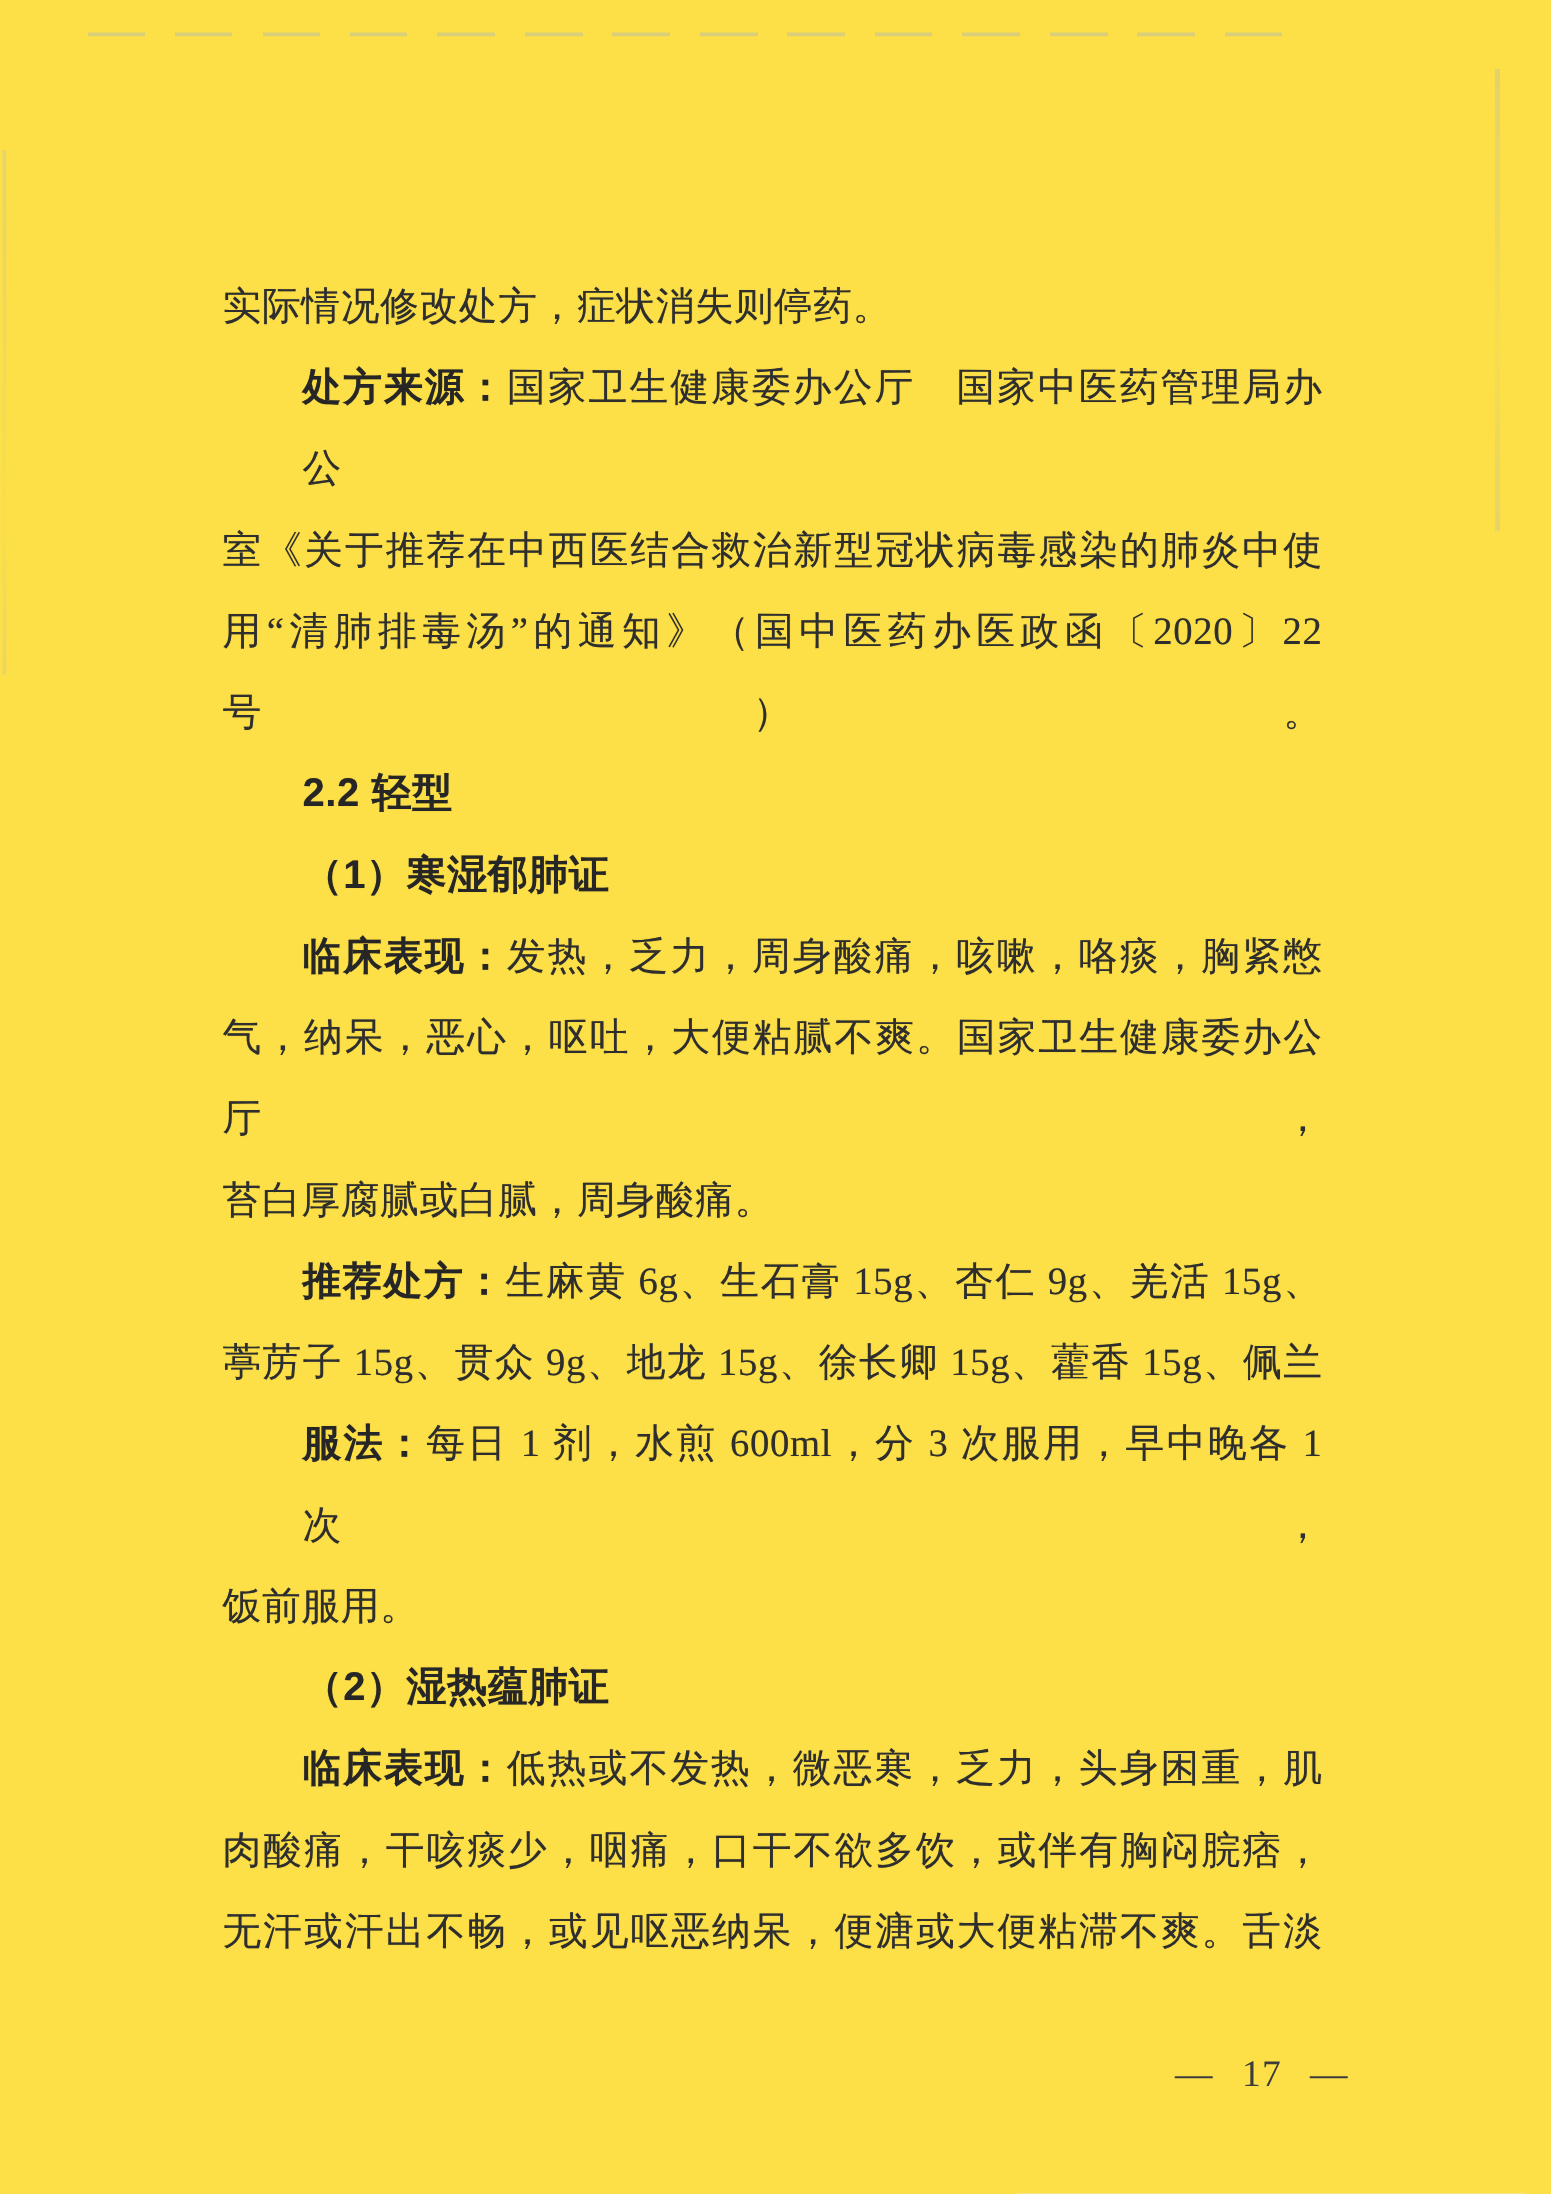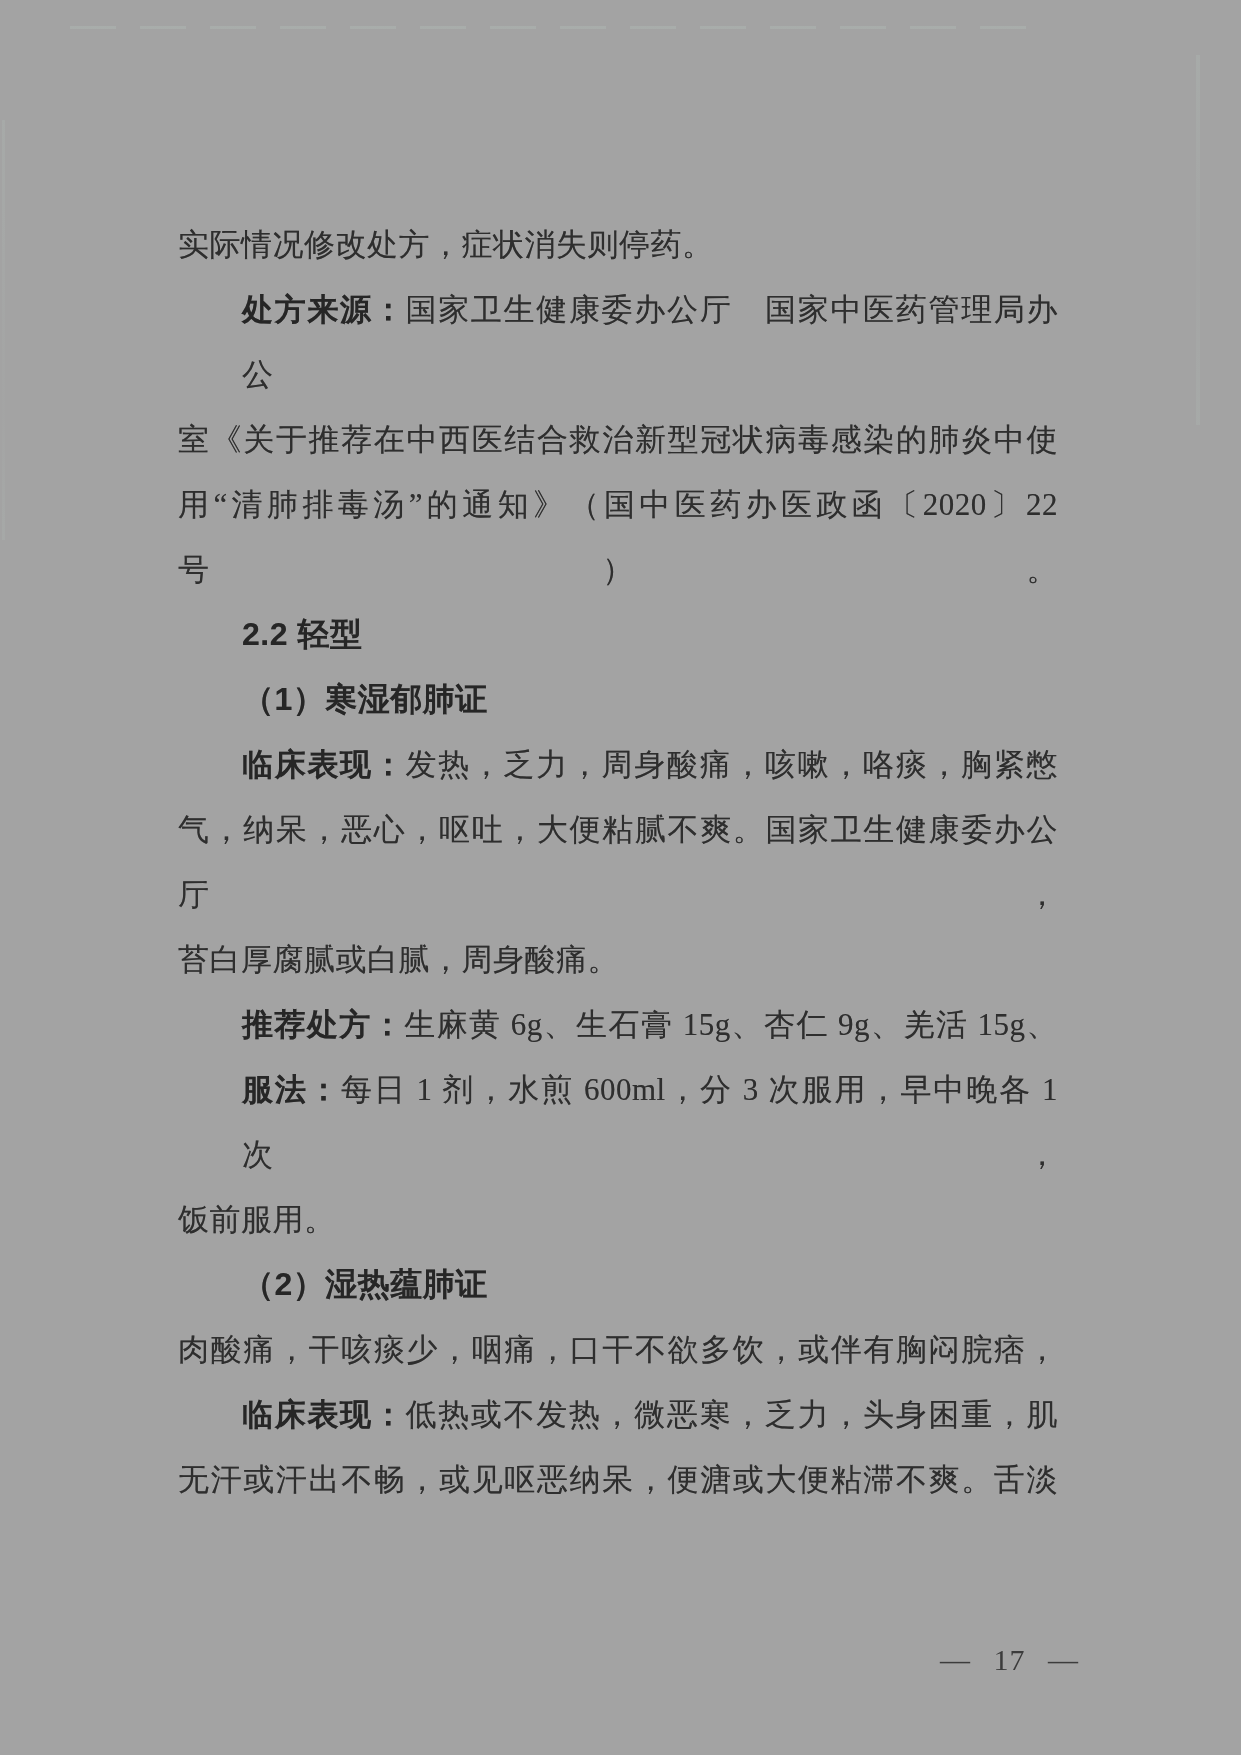--- a/index.html
+++ b/index.html
@@ -1,21 +1,21 @@
 <!DOCTYPE html>
 <html lang="zh"><head>
 <meta charset="utf-8">
 <style>
   html, body { margin: 0; padding: 0; background: #e8e8e8; }
   .page {
     position: relative;
     width: 1241px;
     height: 1755px;
     margin: 0 auto;
-    background: #a3a3a3;
+    background: #fde047;
     overflow: hidden;
     font-family: "Liberation Serif", "DejaVu Serif", serif;
     color: #2e2e2e;
   }
   .doc-body {
     position: absolute;
     left: 178px;
     top: 212px;
     width: 880px;
   }
@@ -81,22 +81,23 @@
       <div class="line endline"><span>实际情况修改处方，症状消失则停药。</span></div>
       <div class="line fill indent"><span class="label">处方来源：</span><span>国家卫生健康委办公厅　国家中医药管理局办公</span></div>
       <div class="line fill"><span>室《关于推荐在中西医结合救治新型冠状病毒感染的肺炎中使</span></div>
       <div class="line fill"><span>用“清肺排毒汤”的通知》（国中医药办医政函〔2020〕22 号）。</span></div>
       <div class="line endline indent heading"><span class="label">2.2 轻型</span></div>
       <div class="line endline indent heading"><span class="label">（1）寒湿郁肺证</span></div>
       <div class="line fill indent"><span class="label">临床表现：</span><span>发热，乏力，周身酸痛，咳嗽，咯痰，胸紧憋</span></div>
       <div class="line fill"><span>气，纳呆，恶心，呕吐，大便粘腻不爽。国家卫生健康委办公厅，</span></div>
       <div class="line endline"><span>苔白厚腐腻或白腻，周身酸痛。</span></div>
       <div class="line fill indent"><span class="label">推荐处方：</span><span>生麻黄 6g、生石膏 15g、杏仁 9g、羌活 15g、</span></div>
+      <div class="line fill"><span>葶苈子 15g、贯众 9g、地龙 15g、徐长卿 15g、藿香 15g、佩兰</span></div>
       <div class="line fill indent"><span class="label">服法：</span><span>每日 1 剂，水煎 600ml，分 3 次服用，早中晚各 1 次，</span></div>
       <div class="line endline"><span>饭前服用。</span></div>
       <div class="line endline indent heading"><span class="label">（2）湿热蕴肺证</span></div>
+      <div class="line fill indent"><span class="label">临床表现：</span><span>低热或不发热，微恶寒，乏力，头身困重，肌</span></div>
       <div class="line fill"><span>肉酸痛，干咳痰少，咽痛，口干不欲多饮，或伴有胸闷脘痞，</span></div>
-      <div class="line fill indent"><span class="label">临床表现：</span><span>低热或不发热，微恶寒，乏力，头身困重，肌</span></div>
       <div class="line fill"><span>无汗或汗出不畅，或见呕恶纳呆，便溏或大便粘滞不爽。舌淡</span></div>
     </div>
 
   <div class="footer">— 17 —</div>
 </div>
 
 </body></html>

